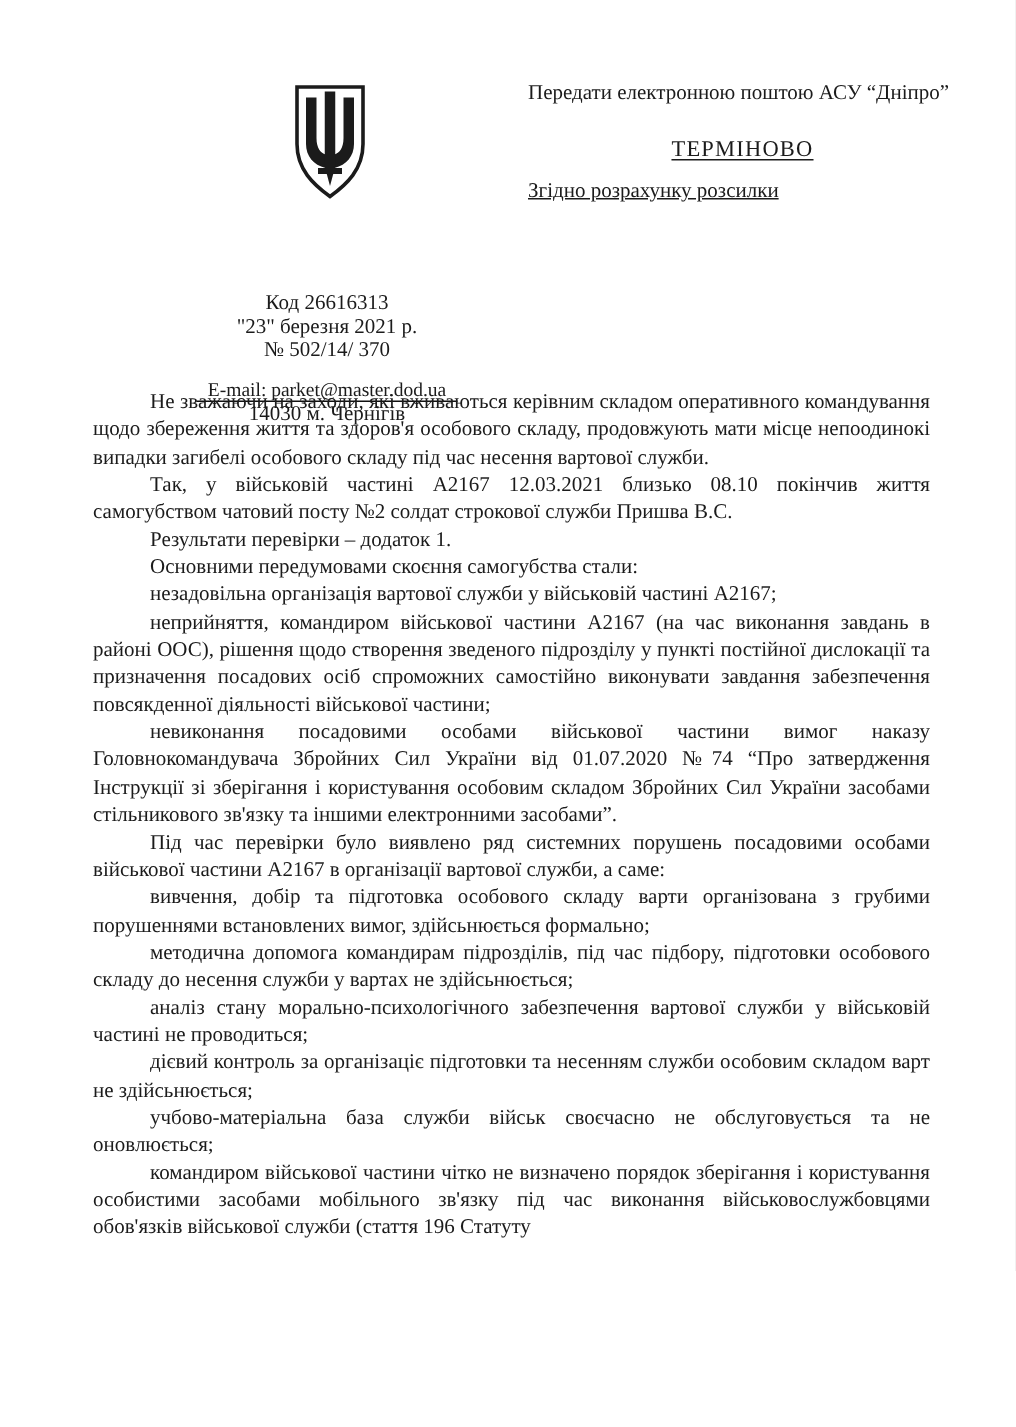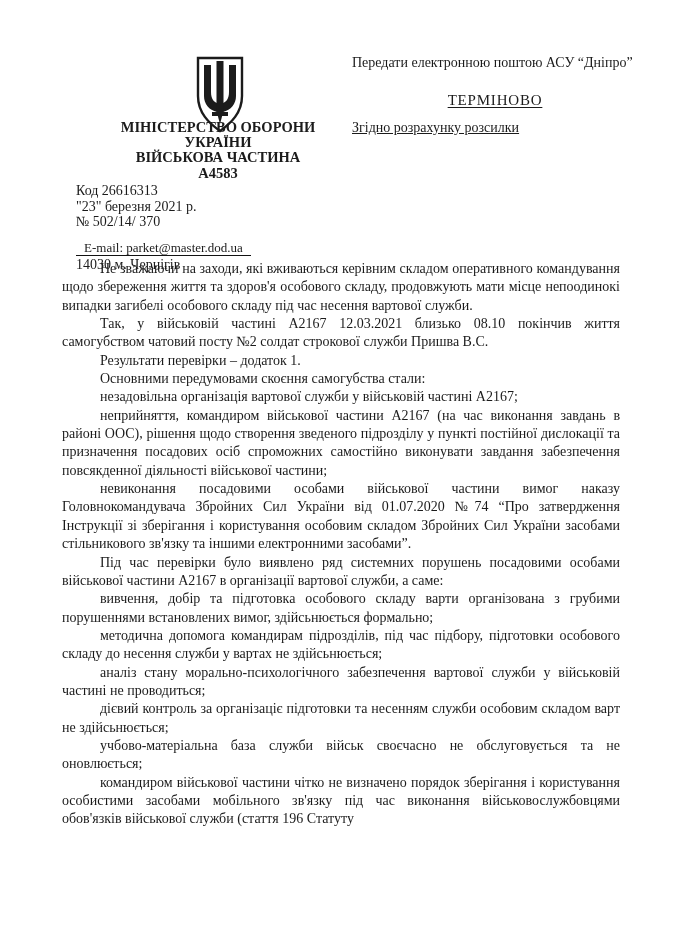--- a/index.html
+++ b/index.html
@@ -15,22 +15,22 @@
   
   .emblem{
     position:absolute;left:191px;top:56px;width:58px;height:78px;
   }
   .emblem svg{width:100%;height:100%;}
   .org-block{
     position:absolute;left:76px;top:120px;width:284px;
     text-align:center;font-weight:bold;font-size:14.5px;line-height:15.2px;
   }
   .details-block{
-    position:absolute;left:76px;top:183px;width:284px;
-    font-size:14px;line-height:15.6px;
+    position:absolute;left:76px;top:195px;width:284px;
+    text-align:center;font-size:14px;line-height:15.6px;
   }
   .email-line{
     display:inline-block;
     font-size:13px;line-height:12px;
     border-bottom:1.4px solid #111;
     padding:1px 8px 1px 8px;
     margin-top:11px;
   }
   .city-line{font-size:14px;line-height:16px;margin-top:1px;}
   
@@ -67,26 +67,20 @@
   <div class="emblem">
     <svg viewBox="0 0 58 78" xmlns="http://www.w3.org/2000/svg">
       <path d="M7,2 H51 V40 C51,57 40,67 29,75 C18,67 7,57 7,40 Z" fill="none" stroke="#1b1b1b" stroke-width="2.4"></path>
       <path d="M13,9 h7 v27 c0,7 3,10 6,11 v9 c-8,-2 -13,-8 -13,-16 z" fill="#1b1b1b"></path>
       <path d="M38,9 h7 v31 c0,8 -5,14 -13,16 v-9 c3,-1 6,-4 6,-11 z" fill="#1b1b1b"></path>
       <path d="M25.5,5 h7 v50 l-3.5,13 l-3.5,-13 z" fill="#1b1b1b"></path>
       <path d="M21,56 h16 v4 h-16 z" fill="#1b1b1b"></path>
     </svg>
   </div>
 
-  <div class="org-block">
-    <div>МІНІСТЕРСТВО ОБОРОНИ</div>
-    <div>УКРАЇНИ</div>
-    <div>ВІЙСЬКОВА ЧАСТИНА</div>
-    <div>А4583</div>
-  </div>
 
   <div class="details-block">
     <div>Код 26616313</div>
     <div>"23" березня 2021 р.</div>
     <div>№ 502/14/ 370</div>
     <div>
       <span class="email-line">E-mail: parket@master.dod.ua</span>
     </div>
     <div class="city-line">14030 м. Чернігів</div>
   </div>

